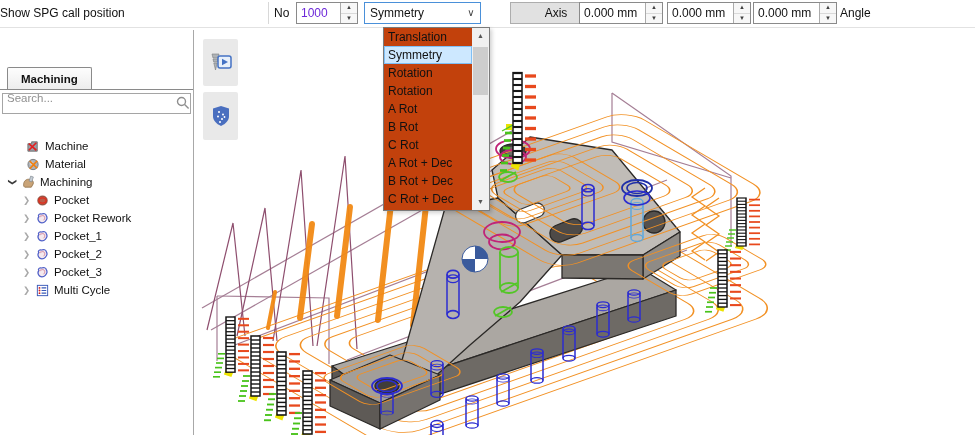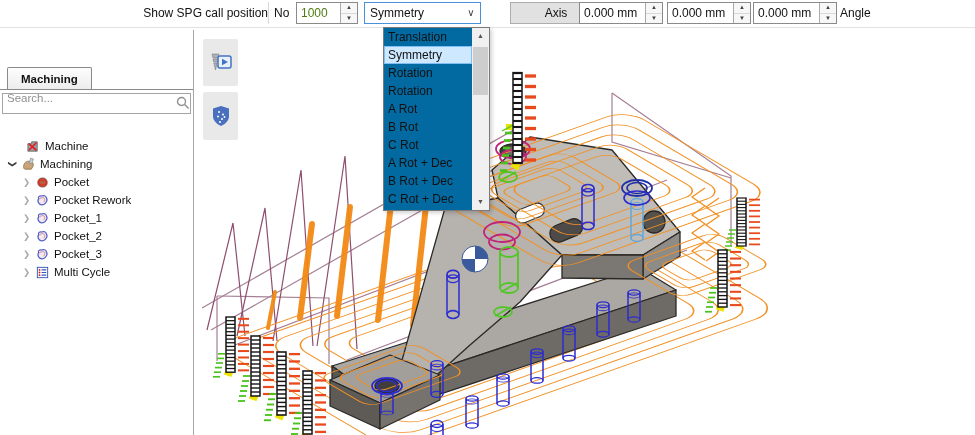--- a/index.html
+++ b/index.html
@@ -6,33 +6,33 @@
   body{width:975px;height:435px;overflow:hidden;position:relative;background:#fff;
        font-family:"Liberation Sans",sans-serif;font-size:12px;color:#111;}
   
   .toolbar{position:absolute;left:0;top:0;width:975px;height:27px;background:#fff;
            border-bottom:1px solid #E2E2E2;}
   .tb-label{position:absolute;top:0;height:26px;line-height:26px;}
   .tb-sep{position:absolute;top:2px;width:1px;height:22px;background:#D8D8D8;}
   .spin{position:absolute;top:2px;height:22px;background:#fff;border:1px solid #8A8A8A;
         box-sizing:border-box;display:flex;}
   .spin .val{flex:1;line-height:20px;padding:0 4px;white-space:nowrap;overflow:hidden;}
-  .spin .val.dim{color:#4d7c0f;}
+  .spin .val.dim{color:#6d28d9;}
   .spin .btns{width:16px;border-left:1px solid #ABABAB;display:flex;flex-direction:column;}
   .spin .btns div{flex:1;font-size:6px;line-height:9px;text-align:center;color:#404040;
         background:#F7F7F7;}
   .spin .btns div:first-child{border-bottom:1px solid #D9D9D9;}
   .combo{position:absolute;top:2px;height:22px;background:#fff;border:1px solid #4A90D9;
         box-sizing:border-box;display:flex;}
   .combo .val{flex:1;line-height:20px;padding:0 5px;}
   .combo .arrow{width:18px;text-align:center;line-height:20px;color:#444;font-size:10px;}
   .btn{position:absolute;top:2px;height:22px;background:#E1E1E1;border:1px solid #ADADAD;
        box-sizing:border-box;text-align:center;line-height:20px;}
   
-  .dropdown{position:absolute;left:383px;top:27px;width:107px;height:184px;background:#0369a1;
+  .dropdown{position:absolute;left:383px;top:27px;width:107px;height:184px;background:#c2410c;
         border:1px solid #7A7A7A;box-sizing:border-box;z-index:40;
         box-shadow:2px 2px 4px rgba(0,0,0,.18);}
   .dd-item{position:relative;height:18px;line-height:18px;padding-left:4px;width:88px;
         box-sizing:border-box;}
   .dd-item.selected{background:#CDE8FF;box-shadow:inset 0 0 0 1px #7FBFF5;}
   .dd-scroll{position:absolute;right:0;top:0;width:17px;height:182px;background:#F0F0F0;}
   .dd-scroll .arr{position:absolute;left:0;width:17px;height:16px;text-align:center;
         font-size:7px;line-height:16px;color:#555;}
   .dd-scroll .thumb{position:absolute;left:1px;top:19px;width:15px;height:48px;background:#CDCDCD;}
   
@@ -58,21 +58,21 @@
   .ind1{padding-left:22px;}
   
   .viewport{position:absolute;left:197px;top:30px;width:778px;height:405px;background:#fff;}
   .vbtn{position:absolute;width:35px;height:47px;background:#E9E9E9;border-radius:2px;
         display:flex;align-items:center;justify-content:center;z-index:5;}
 </style>
 </head>
 <body>
 
 <div class="toolbar">
-  <div class="tb-label" style="left:0;width:268px;text-align:right;">Show SPG call position</div>
+  <div class="tb-label" style="left:0;width:268px;text-align:left;">Show SPG call position</div>
   <div class="tb-sep" style="left:268px;"></div>
   <div class="tb-label" style="left:274px;width:20px;">No</div>
   <div class="spin" style="left:296px;width:62px;">
     <div class="val dim">1000</div>
     <div class="btns">
         <div>▲</div>
         <div>▼</div>
       </div>
   </div>
   <div class="combo" style="left:364px;width:117px;">
@@ -113,20 +113,28 @@
     <line x1="8.6" y1="8.6" x2="12.6" y2="12.6" stroke="#8F8F8F" stroke-width="1.4"></line>
   </svg>
 
   <div class="tree">
     <div class="trow ind0">
       <svg width="15" height="15" viewBox="0 0 16 16">
         <path d="M2,13 L2,5 L6,5 L6,3 L12,3 L12,13 Z" fill="#9AA0A8" stroke="#5A5A5A" stroke-width="0.8"></path>
         <path d="M3,5 L11,12 M11,4 L3,12" stroke="#E02020" stroke-width="1.8" fill="none"></path>
       </svg>
       <span>Machine</span>
+    </div>
+    <div class="trow ind0">
+      <svg width="15" height="15" viewBox="0 0 16 16">
+        <circle cx="7.5" cy="8" r="5.5" fill="#ADB2B9" stroke="#666" stroke-width="0.8"></circle>
+        <circle cx="5.8" cy="6.4" r="2" fill="#CDD2D8"></circle>
+        <path d="M4,4.5 L12,12 M12,4 L4,12.5" stroke="#F08010" stroke-width="1.8" fill="none"></path>
+      </svg>
+      <span>Material</span>
     </div>
     <div class="trow indm">
       <span class="chev exp">❯</span>
       <svg width="15" height="15" viewBox="0 0 16 16">
         <path d="M3,12 C2,8 4.5,4.5 8,4.5 C11.5,4.5 13.8,6.5 13,9.5 L11,13 L4,13 Z" fill="#C9A478" stroke="#8A6A42" stroke-width="0.8"></path>
         <rect x="9.5" y="1.5" width="3" height="5.5" fill="#C4CCD4" stroke="#7A828A" stroke-width="0.6" transform="rotate(18 11 4)"></rect>
       </svg>
       <span>Machining</span>
     </div>
     <div class="trow ind1">

